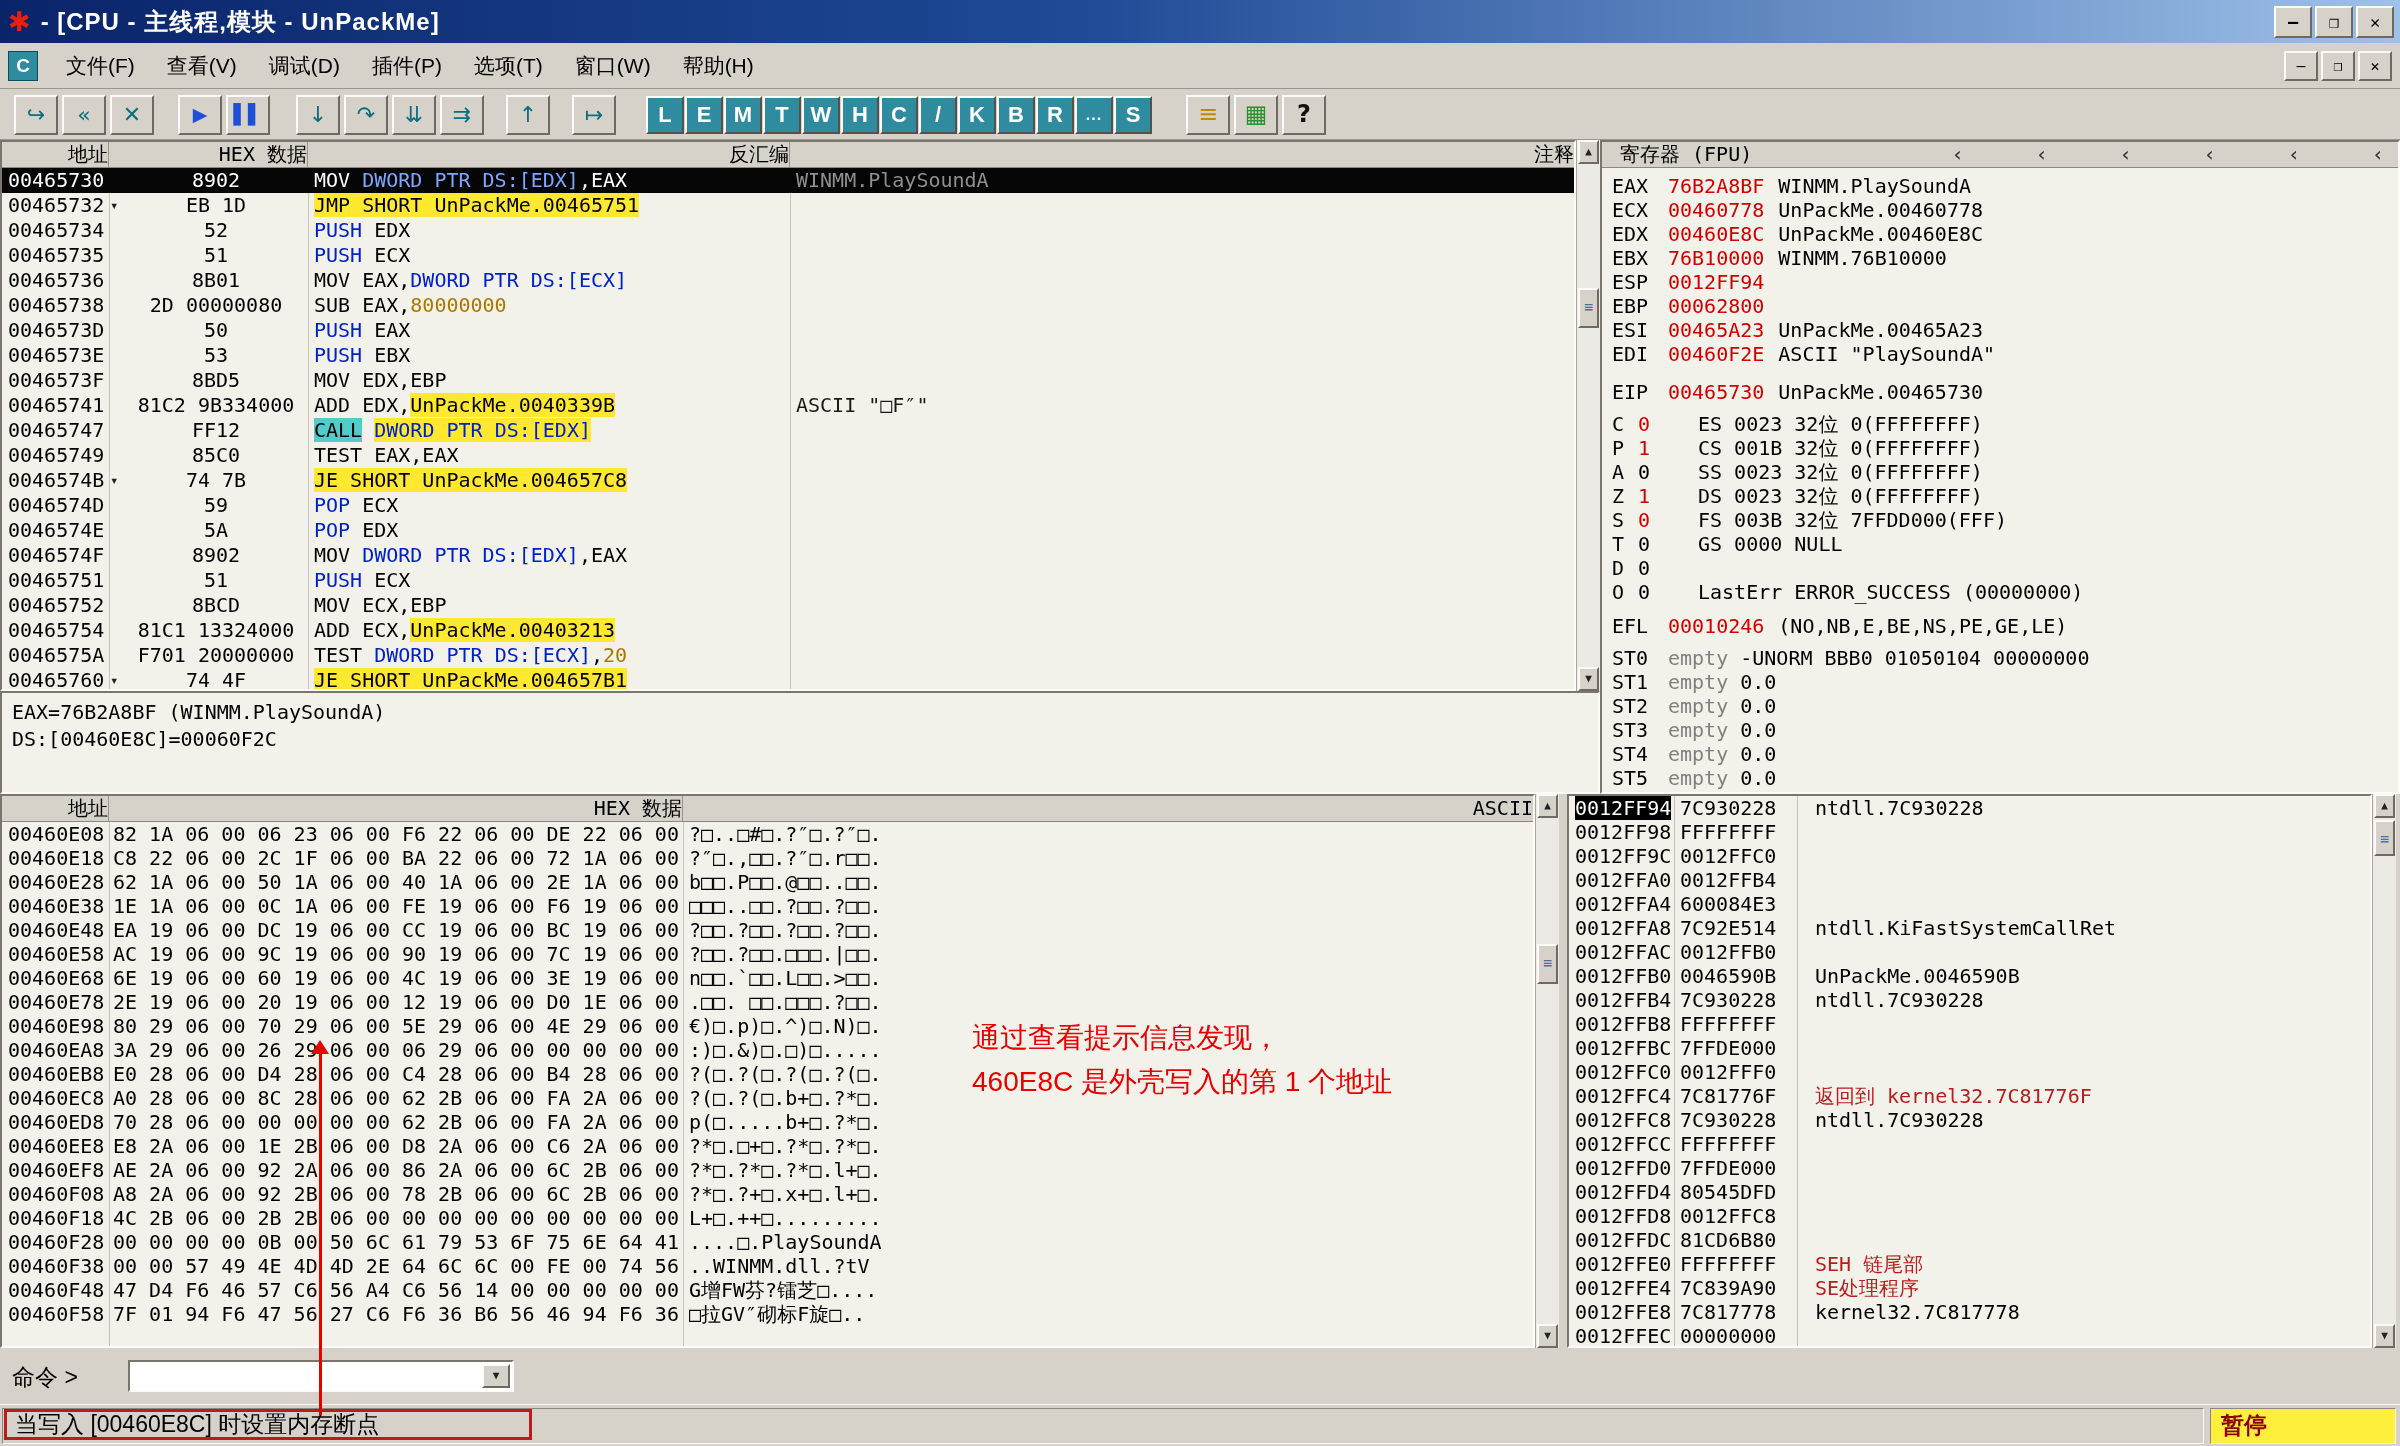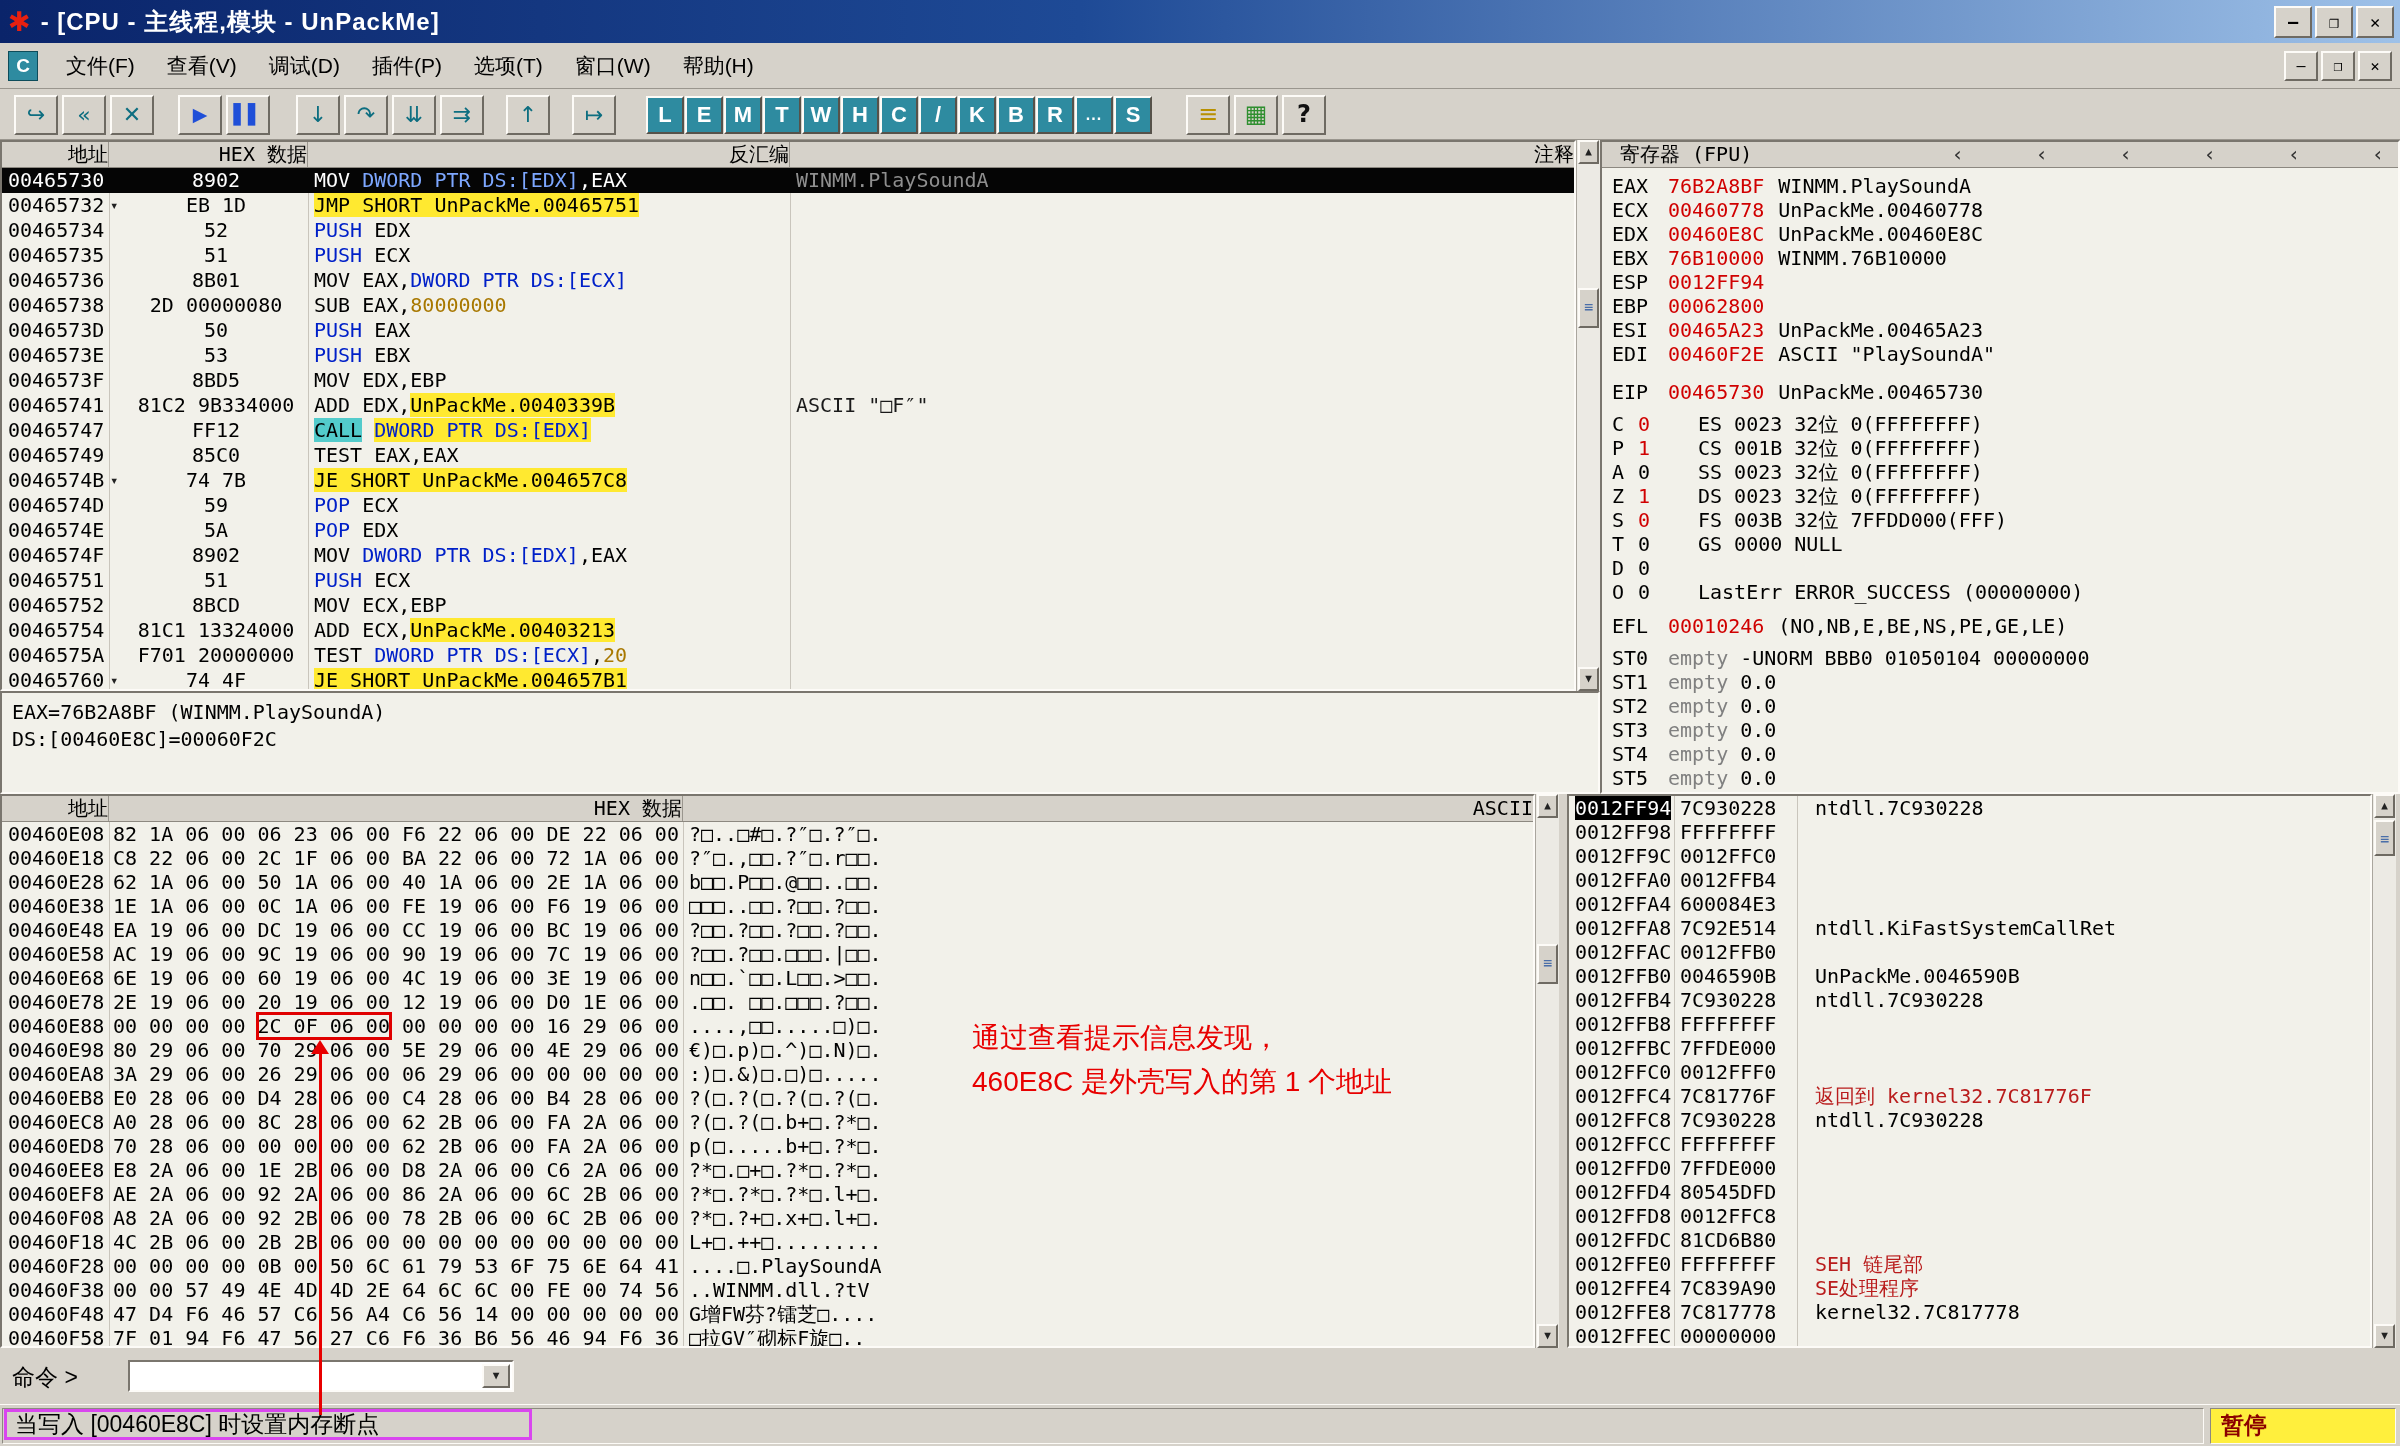--- a/index.html
+++ b/index.html
@@ -117,21 +117,21 @@
   #cmd-value { position:absolute; left:6px; top:2px; font-size:20px; }
   #cmd-drop { position:absolute; right:2px; top:2px; width:28px; height:24px; background:#d6d2ca;
               border:2px solid; border-color:#fdfbf7 #6e6a62 #6e6a62 #fdfbf7;
               font-size:11px; text-align:center; line-height:20px; color:#222; }
 
   #statusbar { position:absolute; left:0; top:1404px; width:2400px; height:42px; background:#d6d2ca;
                border-top:1px solid #fdfbf7; }
   #status-left { position:absolute; left:2px; top:3px; width:2202px; height:36px;
                  border:1px solid; border-color:#8c8880 #fdfbf7 #fdfbf7 #8c8880; }
   #status-redbox { position:absolute; left:1px; top:0; width:528px; height:31px;
-                   border:3px solid #d946ef; display:flex; align-items:center;text-align:right; }
+                   border:3px solid #b91c1c; display:flex; align-items:center;text-align:right; }
   #status-msg { font-size:23px; padding-left:8px; color:#000; font-family:"Liberation Sans",sans-serif; white-space:pre; }
   #status-right { position:absolute; left:2210px; top:3px; width:186px; height:36px; background:#ffef3d;
                   border:1px solid; border-color:#8c8880 #fdfbf7 #fdfbf7 #8c8880;
                   font:bold 23px "Liberation Sans",sans-serif; color:#8b0000; line-height:33px; padding-left:10px; }
 
   
   #annotation { position:absolute; left:972px; top:1016px; color:#e80000; font-size:28px; line-height:44px;
                 font-family:"Liberation Sans",sans-serif; white-space:pre; }
   #arrow-line { position:absolute; left:319px; top:1053px; width:3px; height:362px; background:#e80000; }
   #arrow-head { position:absolute; left:311px; top:1040px; width:0; height:0;
@@ -301,21 +301,20 @@
     <div class="vl" style="left:681px"></div>
     <div id="dump-rows">
         <div class="hr"><span class="h-addr">00460E08</span><span class="h-hex"><span>82 1A 06 00 06 23 06 00 F6 22 06 00 DE 22 06 00</span></span><span class="h-asc">?□..□#□.?″□.?″□.</span></div>
         <div class="hr"><span class="h-addr">00460E18</span><span class="h-hex"><span>C8 22 06 00 2C 1F 06 00 BA 22 06 00 72 1A 06 00</span></span><span class="h-asc">?″□.,□□.?″□.r□□.</span></div>
         <div class="hr"><span class="h-addr">00460E28</span><span class="h-hex"><span>62 1A 06 00 50 1A 06 00 40 1A 06 00 2E 1A 06 00</span></span><span class="h-asc">b□□.P□□.@□□..□□.</span></div>
         <div class="hr"><span class="h-addr">00460E38</span><span class="h-hex"><span>1E 1A 06 00 0C 1A 06 00 FE 19 06 00 F6 19 06 00</span></span><span class="h-asc">□□□..□□.?□□.?□□.</span></div>
         <div class="hr"><span class="h-addr">00460E48</span><span class="h-hex"><span>EA 19 06 00 DC 19 06 00 CC 19 06 00 BC 19 06 00</span></span><span class="h-asc">?□□.?□□.?□□.?□□.</span></div>
         <div class="hr"><span class="h-addr">00460E58</span><span class="h-hex"><span>AC 19 06 00 9C 19 06 00 90 19 06 00 7C 19 06 00</span></span><span class="h-asc">?□□.?□□.□□□.|□□.</span></div>
         <div class="hr"><span class="h-addr">00460E68</span><span class="h-hex"><span>6E 19 06 00 60 19 06 00 4C 19 06 00 3E 19 06 00</span></span><span class="h-asc">n□□.`□□.L□□.&gt;□□.</span></div>
         <div class="hr"><span class="h-addr">00460E78</span><span class="h-hex"><span>2E 19 06 00 20 19 06 00 12 19 06 00 D0 1E 06 00</span></span><span class="h-asc">.□□. □□.□□□.?□□.</span></div>
-        <div class="hr"><span class="h-addr">00460E88</span><span class="h-hex"><span>00 00 00 00 </span><span class="hbox">2C 0F 06 00</span><span> 00 00 00 00 16 29 06 00</span></span><span class="h-asc">....,□□.....□)□.</span></div>
         <div class="hr"><span class="h-addr">00460E98</span><span class="h-hex"><span>80 29 06 00 70 29 06 00 5E 29 06 00 4E 29 06 00</span></span><span class="h-asc">€)□.p)□.^)□.N)□.</span></div>
         <div class="hr"><span class="h-addr">00460EA8</span><span class="h-hex"><span>3A 29 06 00 26 29 06 00 06 29 06 00 00 00 00 00</span></span><span class="h-asc">:)□.&amp;)□.□)□.....</span></div>
         <div class="hr"><span class="h-addr">00460EB8</span><span class="h-hex"><span>E0 28 06 00 D4 28 06 00 C4 28 06 00 B4 28 06 00</span></span><span class="h-asc">?(□.?(□.?(□.?(□.</span></div>
         <div class="hr"><span class="h-addr">00460EC8</span><span class="h-hex"><span>A0 28 06 00 8C 28 06 00 62 2B 06 00 FA 2A 06 00</span></span><span class="h-asc">?(□.?(□.b+□.?*□.</span></div>
         <div class="hr"><span class="h-addr">00460ED8</span><span class="h-hex"><span>70 28 06 00 00 00 00 00 62 2B 06 00 FA 2A 06 00</span></span><span class="h-asc">p(□.....b+□.?*□.</span></div>
         <div class="hr"><span class="h-addr">00460EE8</span><span class="h-hex"><span>E8 2A 06 00 1E 2B 06 00 D8 2A 06 00 C6 2A 06 00</span></span><span class="h-asc">?*□.□+□.?*□.?*□.</span></div>
         <div class="hr"><span class="h-addr">00460EF8</span><span class="h-hex"><span>AE 2A 06 00 92 2A 06 00 86 2A 06 00 6C 2B 06 00</span></span><span class="h-asc">?*□.?*□.?*□.l+□.</span></div>
         <div class="hr"><span class="h-addr">00460F08</span><span class="h-hex"><span>A8 2A 06 00 92 2B 06 00 78 2B 06 00 6C 2B 06 00</span></span><span class="h-asc">?*□.?+□.x+□.l+□.</span></div>
         <div class="hr"><span class="h-addr">00460F18</span><span class="h-hex"><span>4C 2B 06 00 2B 2B 06 00 00 00 00 00 00 00 00 00</span></span><span class="h-asc">L+□.++□.........</span></div>
         <div class="hr"><span class="h-addr">00460F28</span><span class="h-hex"><span>00 00 00 00 0B 00 50 6C 61 79 53 6F 75 6E 64 41</span></span><span class="h-asc">....□.PlaySoundA</span></div>

